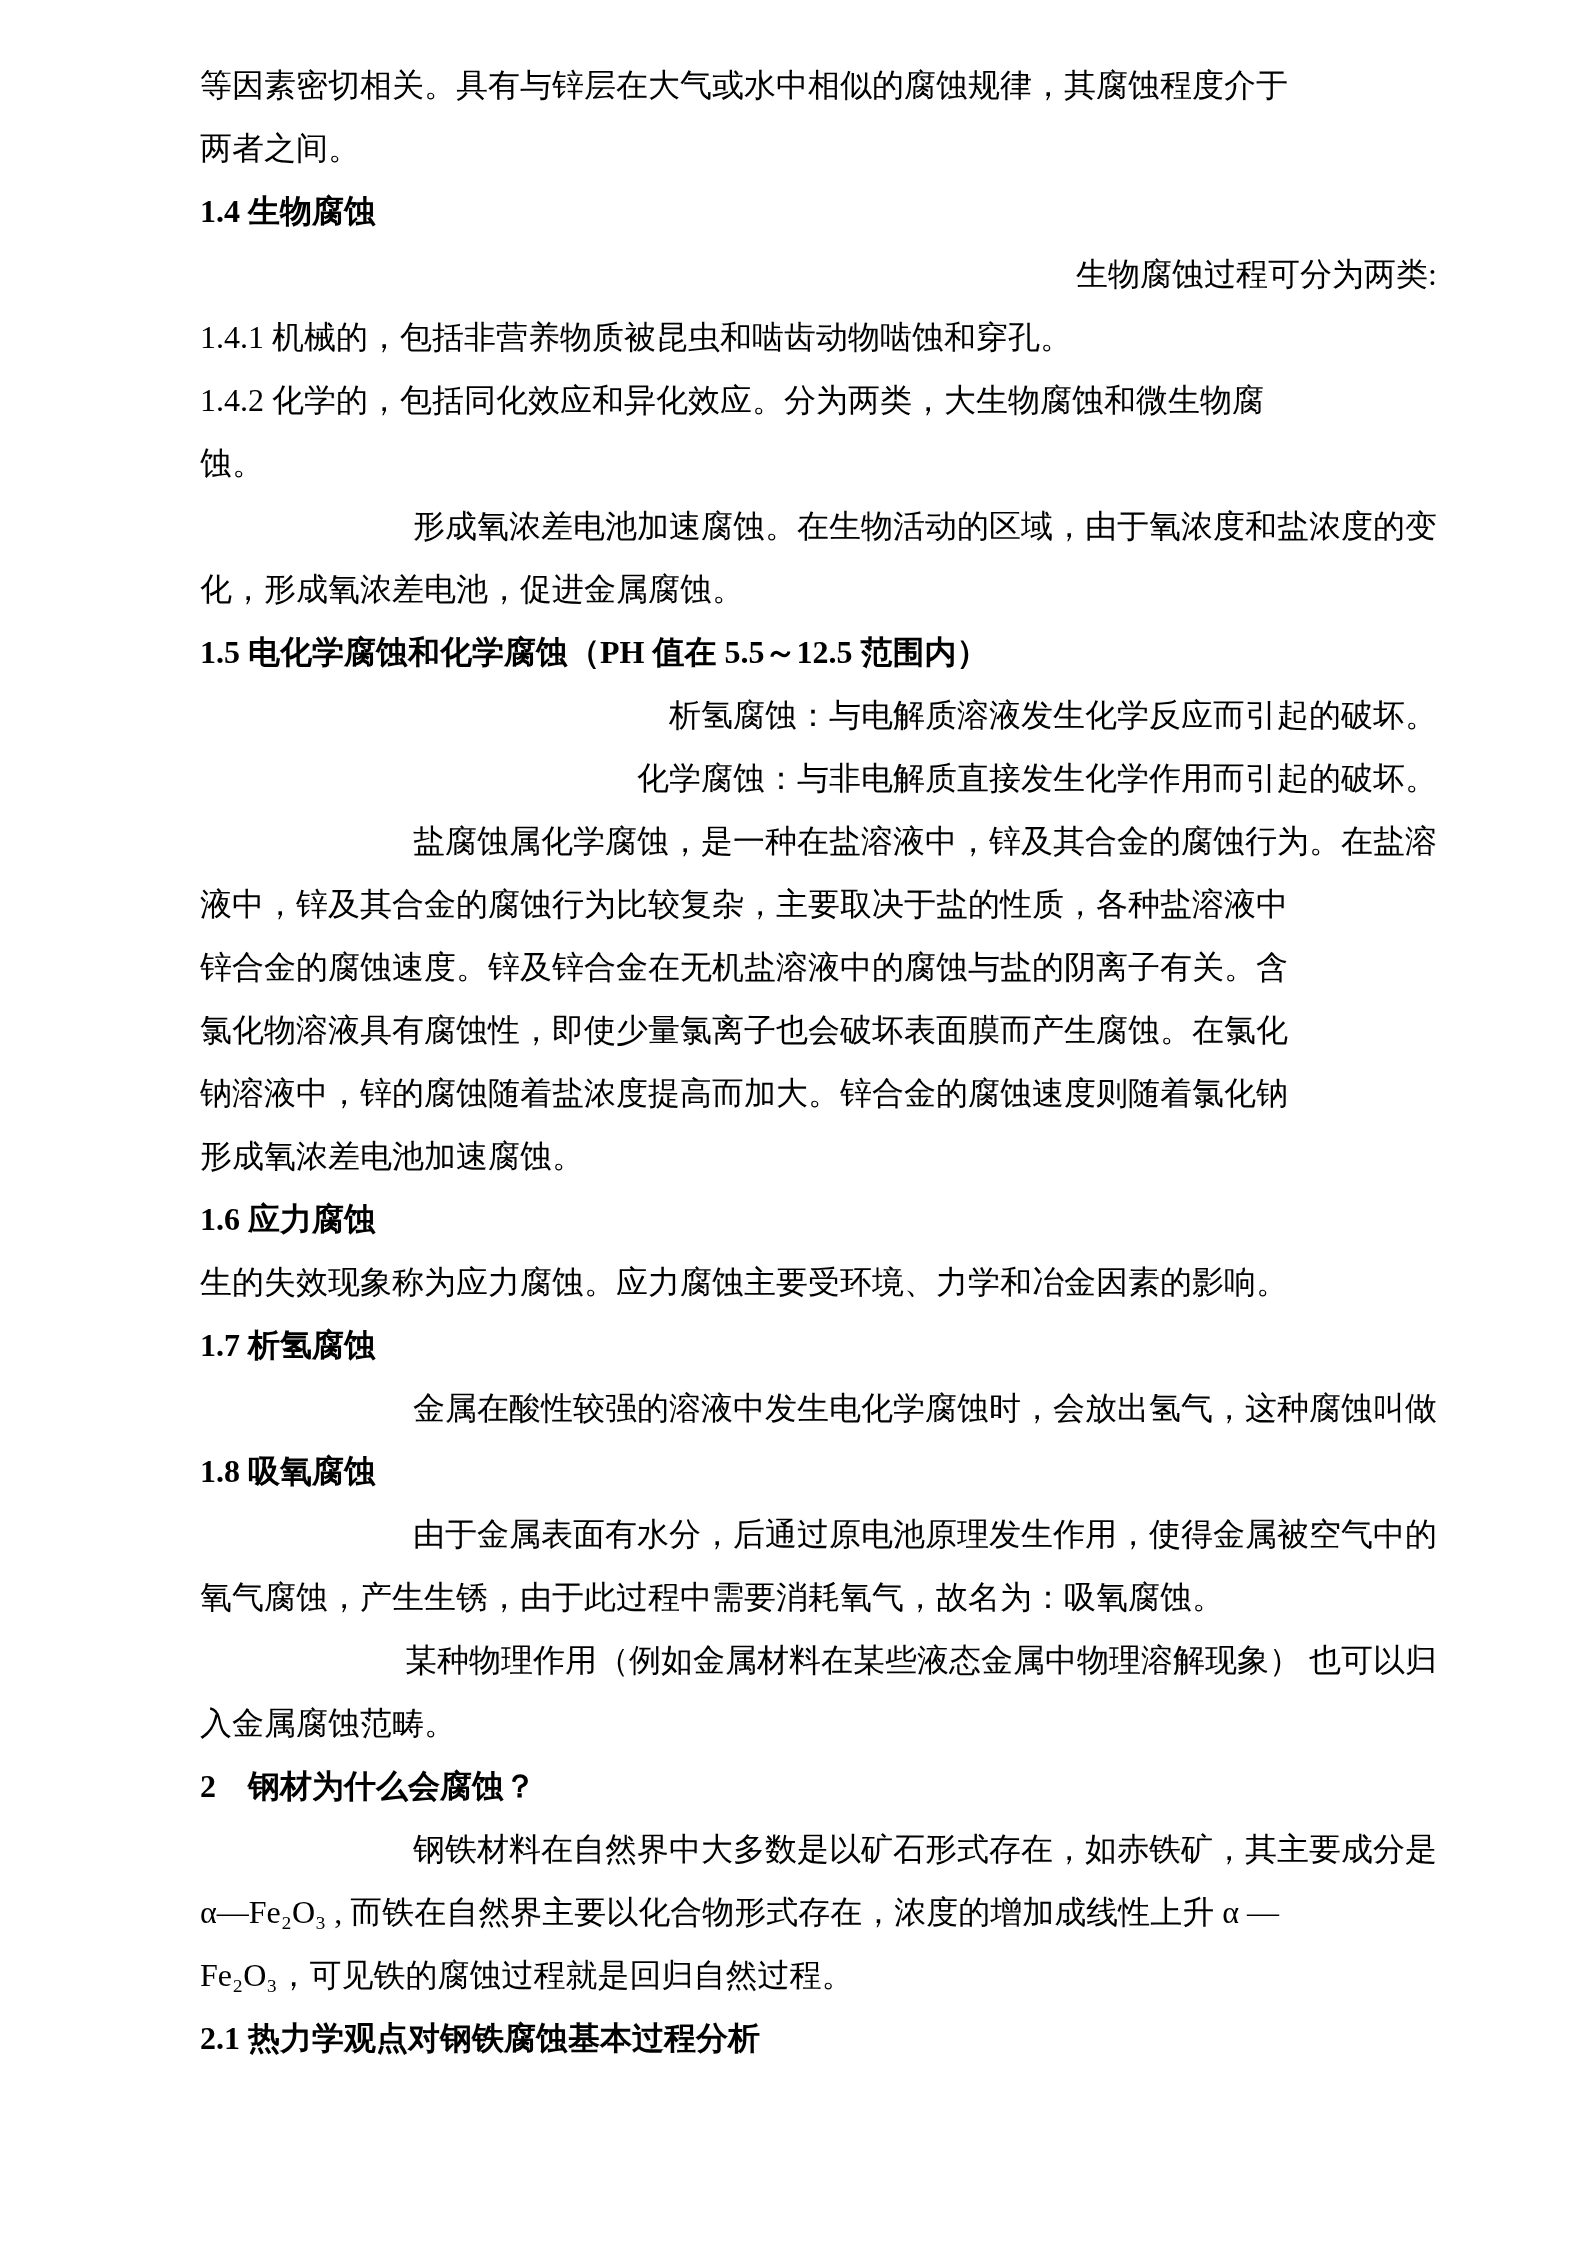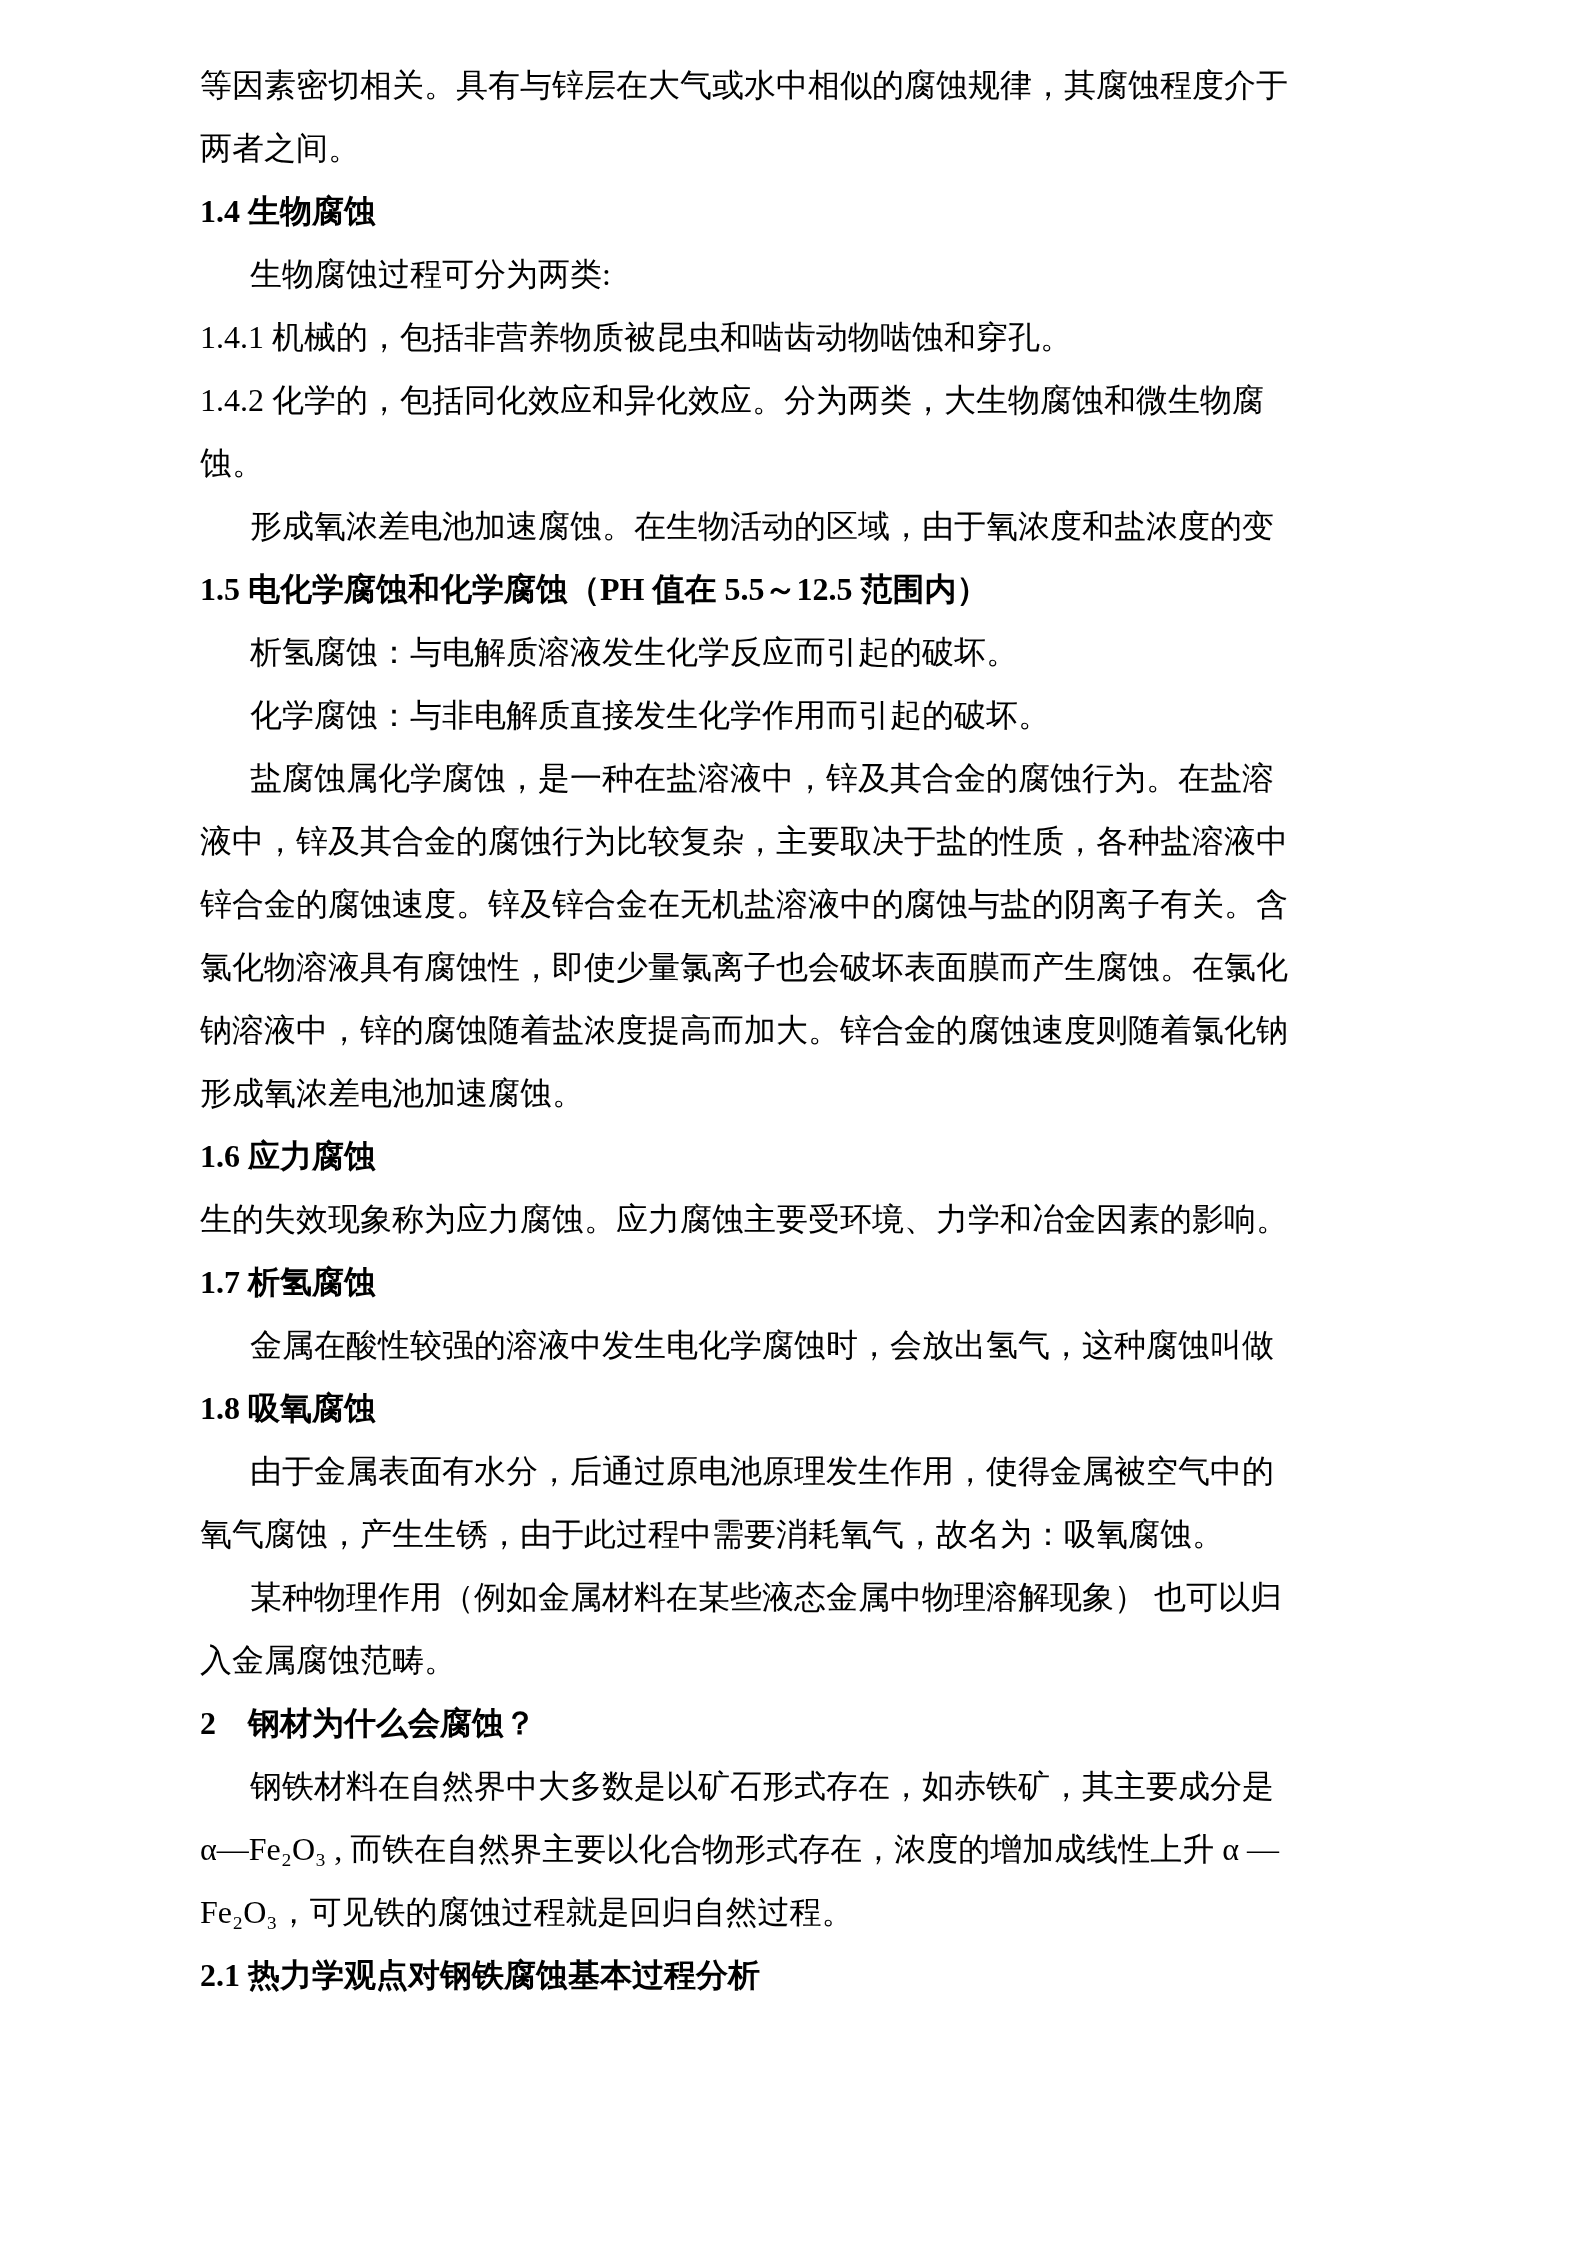--- a/index.html
+++ b/index.html
@@ -24,20 +24,21 @@
     font-family: "Liberation Serif", "DejaVu Serif", serif;
     font-size: 32px;
     color: #000000;
     height: 63px;
     line-height: 63px;
     white-space: nowrap;
     font-weight: normal;
   }
   .indent {
     padding-left: 50px;
+    text-align: right;
   }
   .hd {
     font-weight: bold;
   }
   .chapter {
     font-size: 32px;
     font-weight: bold;
   }
 </style>
 </head>
@@ -45,20 +46,21 @@
 
 <div class="page">
   <div class="line">等因素密切相关。具有与锌层在大气或水中相似的腐蚀规律，其腐蚀程度介于</div>
   <div class="line">两者之间。</div>
   <div class="line hd">1.4 生物腐蚀</div>
   <div class="line indent">生物腐蚀过程可分为两类:</div>
   <div class="line">1.4.1 机械的，包括非营养物质被昆虫和啮齿动物啮蚀和穿孔。</div>
   <div class="line">1.4.2 化学的，包括同化效应和异化效应。分为两类，大生物腐蚀和微生物腐</div>
   <div class="line">蚀。</div>
   <div class="line indent">形成氧浓差电池加速腐蚀。在生物活动的区域，由于氧浓度和盐浓度的变</div>
+  <div class="line">化，形成氧浓差电池，促进金属腐蚀。</div>
   <div class="line hd">1.5 电化学腐蚀和化学腐蚀（PH 值在 5.5～12.5 范围内）</div>
   <div class="line indent">析氢腐蚀：与电解质溶液发生化学反应而引起的破坏。</div>
   <div class="line indent">化学腐蚀：与非电解质直接发生化学作用而引起的破坏。</div>
   <div class="line indent">盐腐蚀属化学腐蚀，是一种在盐溶液中，锌及其合金的腐蚀行为。在盐溶</div>
   <div class="line">液中，锌及其合金的腐蚀行为比较复杂，主要取决于盐的性质，各种盐溶液中</div>
   <div class="line">锌合金的腐蚀速度。锌及锌合金在无机盐溶液中的腐蚀与盐的阴离子有关。含</div>
   <div class="line">氯化物溶液具有腐蚀性，即使少量氯离子也会破坏表面膜而产生腐蚀。在氯化</div>
   <div class="line">钠溶液中，锌的腐蚀随着盐浓度提高而加大。锌合金的腐蚀速度则随着氯化钠</div>
   <div class="line">形成氧浓差电池加速腐蚀。</div>
   <div class="line hd">1.6 应力腐蚀</div>

